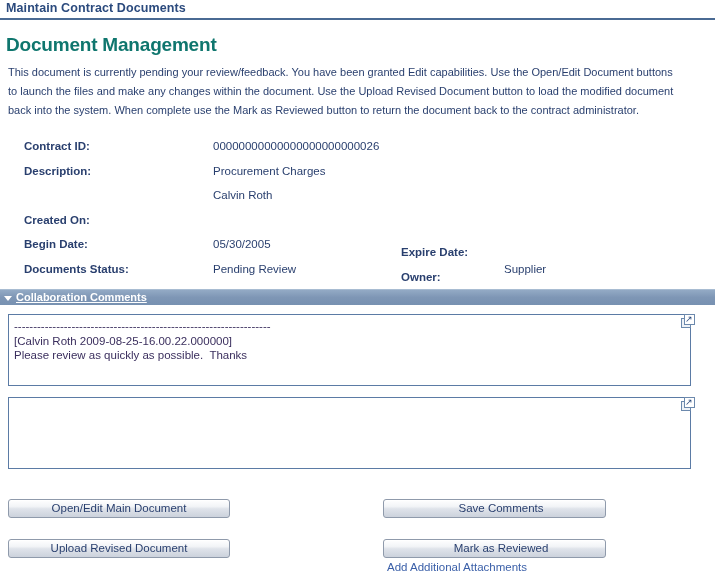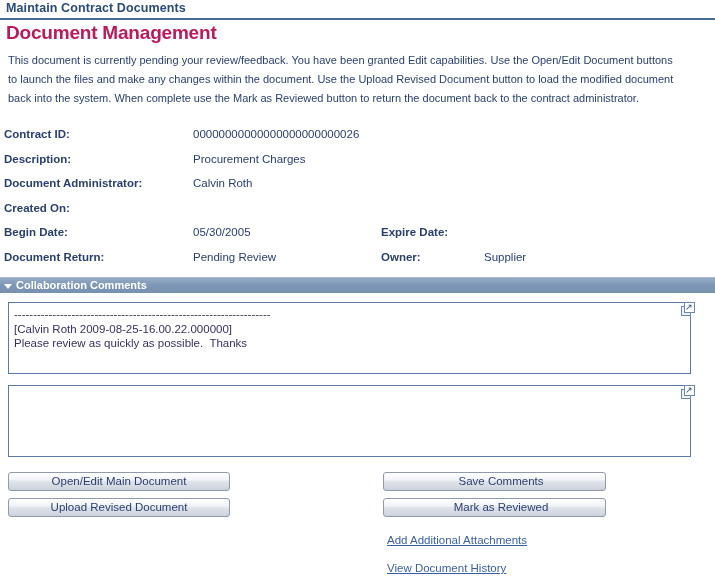--- a/index.html
+++ b/index.html
@@ -15,41 +15,41 @@
     font-size: 11px;
     color: #293F6E;
     overflow: hidden;
     position: relative;
   }
 
   
   .app-title-bar {
     padding: 1px 0 2px 6px;
     border-bottom: 2px solid #4a6a93;
-    margin-bottom: 0;
+    margin-bottom: 12px;
   }
   .app-title {
     font-size: 12.5px;
     font-weight: bold;
     color: #2b4a7d;
     letter-spacing: 0.1px;
     line-height: 15px;
     display: block;
   }
 
   
   .page-title-row {
     position: relative;
     height: 27px;
     padding-left: 6px;
   }
   .page-title {
     font-size: 19px;
     font-weight: bold;
-    color: #be185d;
+    color: #0f766e;
     line-height: 26px;
     display: inline-block;
     letter-spacing: -0.2px;
   }
   .return-link {
     position: absolute;
     left: 386px;
     top: 8px;
     font-size: 11.5px;
     color: #3a5fa8;
@@ -64,21 +64,21 @@
     line-height: 19px;
     font-size: 11px;
     color: #293F6E;
     white-space: pre-line;
   }
 
   
   .fields {
     margin-top: 14px;
     position: relative;
-    padding-left: 4px;
+    padding-left: 24px;
   }
   .field-row {
     position: relative;
     height: 24.5px;
     line-height: 24.5px;
   }
   .f-label {
     font-weight: bold;
     font-size: 11.5px;
     color: #293F6E;
@@ -89,21 +89,21 @@
     left: 189px;
     top: 0;
     font-size: 11.5px;
     color: #293F6E;
     font-weight: normal;
     white-space: nowrap;
   }
   .f-label2 {
     position: absolute;
     left: 377px;
-    top: 0;
+    top: 8px;
     font-weight: bold;
     font-size: 11.5px;
     color: #293F6E;
   }
   .f-value2 {
     position: absolute;
     left: 480px;
     top: 0;
     font-size: 11.5px;
     color: #293F6E;
@@ -126,21 +126,21 @@
   }
   .tri-down {
     width: 0; height: 0;
     border-left: 4px solid transparent;
     border-right: 4px solid transparent;
     border-top: 5px solid #ffffff;
     display: inline-block;
     margin-top: 1px;
     cursor: pointer;
   }
-  .section-bar-label { color: #fff; }
+  .section-bar-label { color: #fff; text-decoration: underline; }
 
   
   .ta-wrap {
     position: relative;
     margin: 9px 0 0 8px;
     width: 672px;
   }
   .ta {
     width: 672px;
     height: 62px;
@@ -183,56 +183,55 @@
     position: absolute;
     left: 4px; top: 1px;
     font-size: 9px;
     line-height: 9px;
     color: #2b4a7d;
   }
 
   
   .buttons-area {
     position: relative;
-    margin-top: 13px;
+    margin-top: 28px;
     height: 52px;
   }
   .pbtn {
     position: absolute;
     height: 19px;
     border: 1px solid #8f9aab;
     border-radius: 3px;
     background: linear-gradient(to bottom, #ffffff 0%, #f2f4f7 38%, #dfe3ea 52%, #ccd2dc 100%);
     font-family: "Liberation Sans", sans-serif;
     font-size: 11.5px;
     color: #293F6E;
     text-align: center;
     line-height: 17px;
     cursor: pointer;
     box-shadow: 0 1px 0 rgba(255,255,255,0.7) inset;
     padding: 0;
   }
   .btn-l { left: 8px; width: 222px; }
   .btn-r { left: 383px; width: 223px; padding-left: 13px; }
   .row-a { top: 0px; }
-  .row-b { top: 26px; }
+  .row-b { top: 40px; }
 
   
   .links {
     margin-top: 2px;
     padding-left: 387px;
   }
   .link-row {
     height: 28px;
     line-height: 28px;
   }
   .blink {
     font-size: 11.5px;
     color: #3a5fa8;
-    text-decoration: underline;
     cursor: pointer;
   }
 </style>
 </head>
 <body>
 
 <div class="app-title-bar">
   <span class="app-title">Maintain Contract Documents</span>
 </div>
 
@@ -250,37 +249,36 @@
     <span class="f-label">Contract ID:</span>
     <span class="f-value">00000000000000000000000026</span>
   </div>
 
   <div class="field-row">
     <span class="f-label">Description:</span>
     <span class="f-value">Procurement Charges</span>
   </div>
 
   <div class="field-row">
-    <span class="f-label">Document Administrator:</span>
     <span class="f-value">Calvin Roth</span>
   </div>
 
   <div class="field-row">
     <span class="f-label">Created On:</span>
   </div>
 
   <div class="field-row">
     <span class="f-label">Begin Date:</span>
     <span class="f-value">05/30/2005</span>
     <span class="f-label2">Expire Date:</span>
     <span class="f-value2"></span>
   </div>
 
   <div class="field-row">
-    <span class="f-label">Document Return:</span>
+    <span class="f-label">Documents Status:</span>
     <span class="f-value">Pending Review</span>
     <span class="f-label2">Owner:</span>
     <span class="f-value2">Supplier</span>
   </div>
 
 </div>
 
 <div class="section-bar">
   <span class="tri-down"></span>
   <span class="section-bar-label">Collaboration Comments</span>

